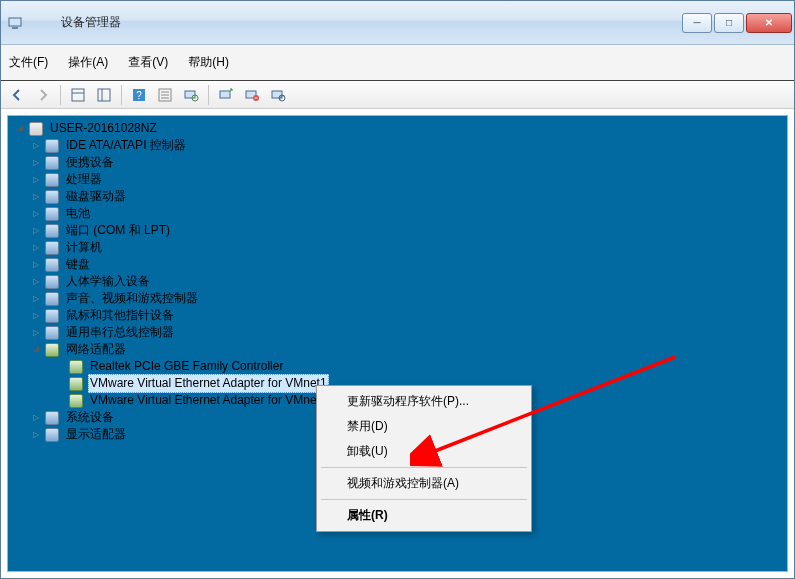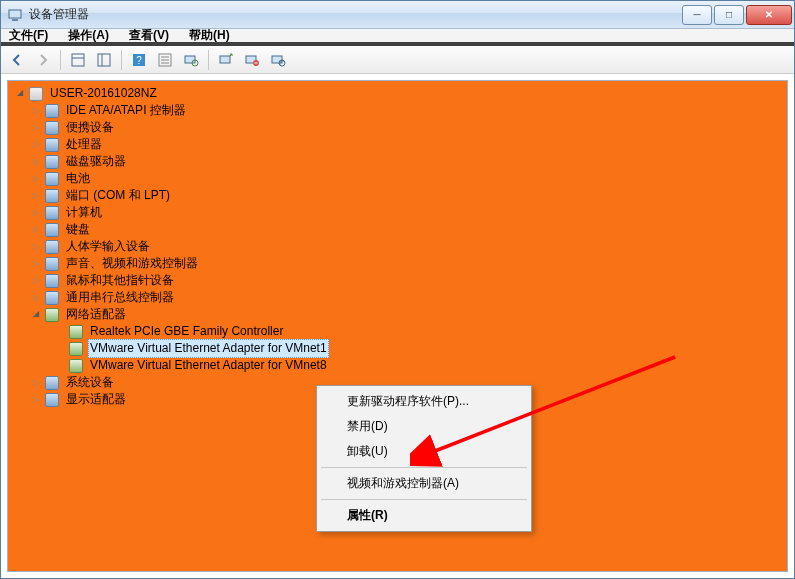--- a/index.html
+++ b/index.html
@@ -14,26 +14,27 @@
   .window {
     width: 795px;
     height: 579px;
     border: 1px solid #5a7ea0;
     background: #fff;
     display: flex;
     flex-direction: column;
   }
   
   .titlebar {
-    height: 28px;
+    height: 44px;
     background: linear-gradient(to bottom, #eaf2fb 0%, #d6e5f5 45%, #c2d8ef 46%, #d8e7f7 100%);
     display: flex;
     align-items: center;
     padding: 0 2px 0 6px;
     border-bottom: 1px solid #a9bcd1;
+    gap: 32px;
   }
   .titlebar .app-icon {
     width: 16px; height: 16px; margin-right: 6px;
     display:inline-flex; align-items:center; justify-content:center;
   }
   .titlebar .title-text { flex: 1; color: #1a1a1a; font-size: 12px; }
   .win-btns { display:flex; gap:2px; }
   .win-btn {
     width: 30px; height: 20px;
     border: 1px solid #6f8ca8;
@@ -43,29 +44,28 @@
     font-size: 10px; color:#2b3a4a;
   }
   .win-btn.close {
     background: linear-gradient(to bottom,#f5a29a,#d9534a);
     border-color:#9a2e26; color:#fff;
     width: 46px;
   }
   .win-btn.close span { font-weight:bold; }
   
   .menubar {
-    height: 17px;
+    height: 36px;
     display:flex; align-items:center;
     padding: 0 4px;
     background:#f4f4f4;
-    border-bottom:4px solid #404040;
+    border-bottom:1px solid #404040;
     gap: 12px;
     font-size:12px;
     color:#000;
-    font-weight:bold;
   }
   .menubar span { padding: 2px 4px; }
   
   .toolbar {
     height: 28px;
     display:flex; align-items:center;
     padding: 0 4px;
     gap: 2px;
     background: linear-gradient(to bottom,#fdfdfd,#ececec);
     border-bottom: 1px solid #ccc;
@@ -75,21 +75,21 @@
     display:flex; align-items:center; justify-content:center;
     border-radius:2px;
   }
   .tb-sep { width:1px; height:20px; background:#c6c6c6; margin: 0 3px;}
   .tb-btn svg { width:16px; height:16px; }
   
   .content {
     flex:1;
     margin: 6px;
     border:1px solid #9fb4c9;
-    background:#f97316;
+    background:#0369a1;
     overflow:auto;
     padding: 4px 0;
     position:relative;
   }
   .tree { list-style:none; }
   .tree li { white-space:nowrap; line-height: 17px; font-size:12px; }
   .node {
     display:flex; align-items:center;
     height: 17px;
     padding-right: 6px;

